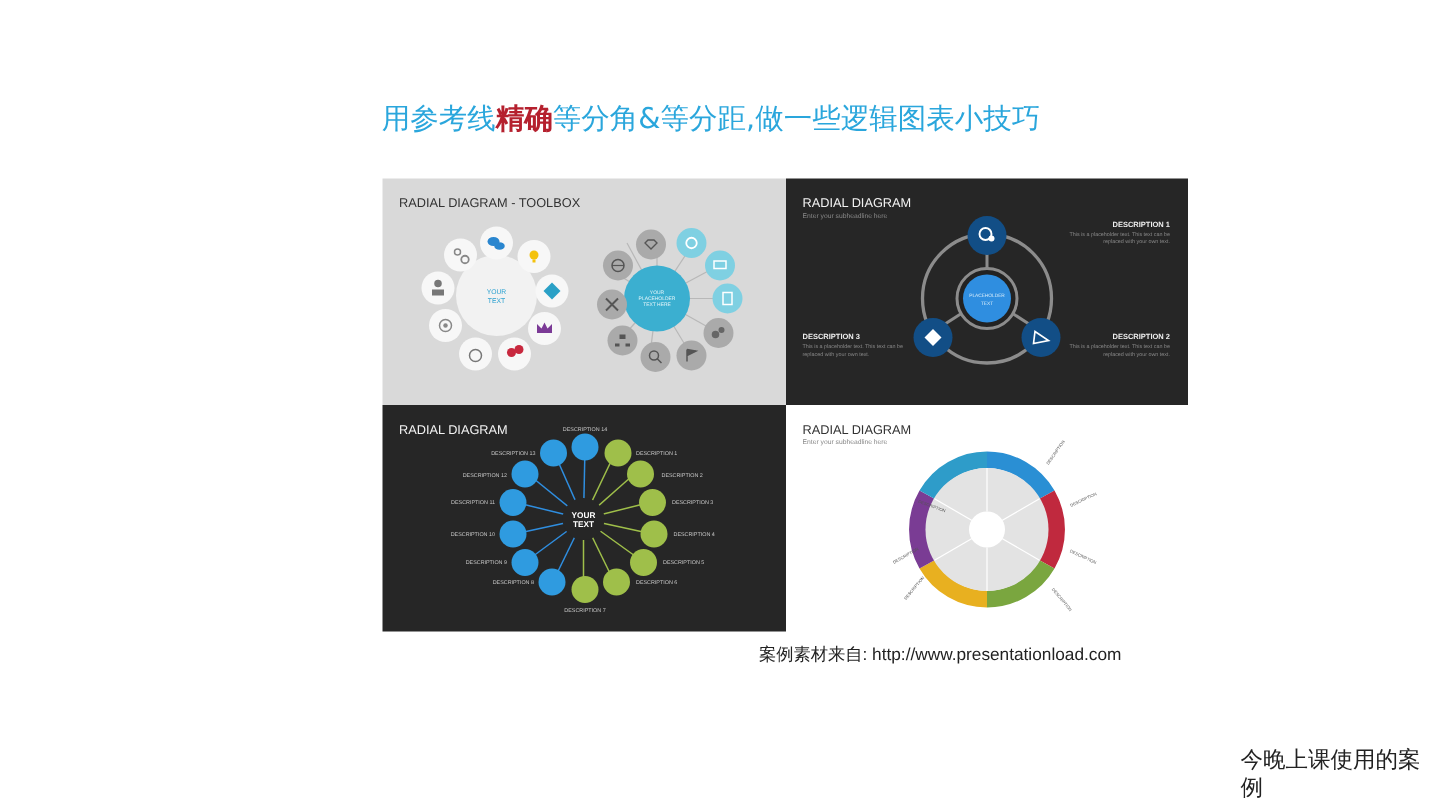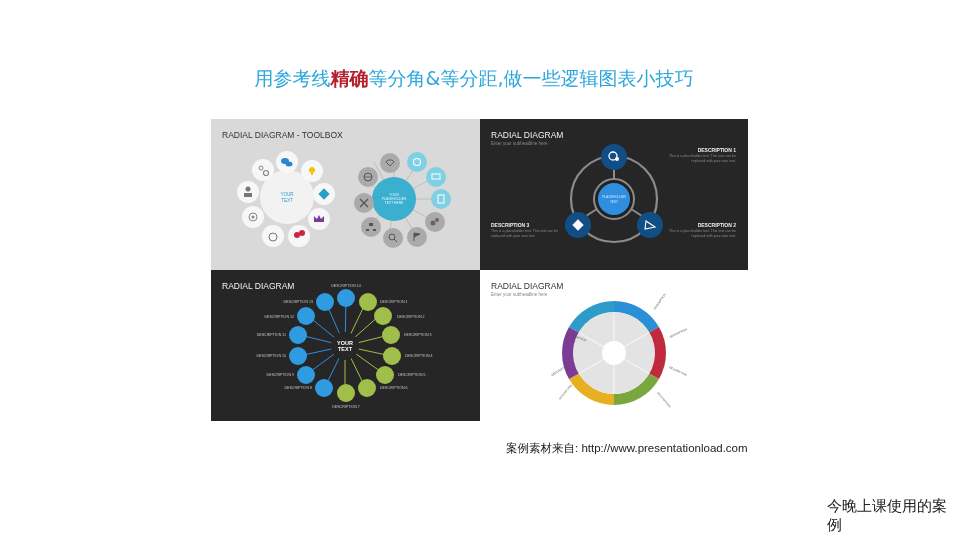--- a/index.html
+++ b/index.html
@@ -6,38 +6,37 @@
     html, body { width: 960px; height: 540px; background: #ffffff; overflow: hidden; }
     body { position: relative; font-family: "DejaVu Sans", sans-serif; }
 
     .slide-title {
       position: absolute; left: 0; top: 66px; width: 948px; text-align: center;
       font-size: 19px; color: #2aa6dc; letter-spacing: 0px;
       font-family: "DejaVu Sans", sans-serif;
     }
     .slide-title .hl { color: #b5202e; font-weight: bold; }
 
-    .panel { position: absolute; overflow: hidden; }
+    .panel { position: absolute; overflow: hidden; margin-left: 44px; }
     .panel-tl { left: 211px; top: 119px; width: 269px; height: 151px; background: #d9d9d9; }
     .panel-tr { left: 480px; top: 119px; width: 268px; height: 151px; background: #262626; }
     .panel-bl { left: 211px; top: 270px; width: 269px; height: 151px; background: #262626; }
     .panel-br { left: 480px; top: 270px; width: 268px; height: 151px; background: #ffffff; }
 
     .p-title { position: absolute; left: 11px; top: 11px; font-size: 8.5px; font-family: "Liberation Sans", sans-serif; }
     .panel-tl .p-title { color: #333; }
     .panel-tr .p-title, .panel-bl .p-title { color: #f2f2f2; }
     .panel-br .p-title { color: #333; }
     .p-sub { position: absolute; left: 11px; top: 22px; font-size: 4.5px; font-family: "Liberation Sans", sans-serif; color: #888; }
 
     svg { position: absolute; left: 0; top: 0; }
 
     .source {
       position: absolute; left: 506px; top: 429px; font-size: 11.5px; color: #222;
       font-family: "Liberation Sans", sans-serif;
-      margin-top: 12px;
     }
     .footnote {
       position: absolute; left: 827px; top: 497px; font-size: 15px; color: #222;
       font-family: "Liberation Sans", sans-serif;
     }
 
     .desc-head { position: absolute; font-size: 5px; font-weight: bold; color: #eee; font-family: "Liberation Sans", sans-serif; }
     .desc-body { position: absolute; font-size: 3.6px; color: #888; width: 70px; line-height: 1.3; font-family: "Liberation Sans", sans-serif; }
     .right { text-align: right; }
   </style>

